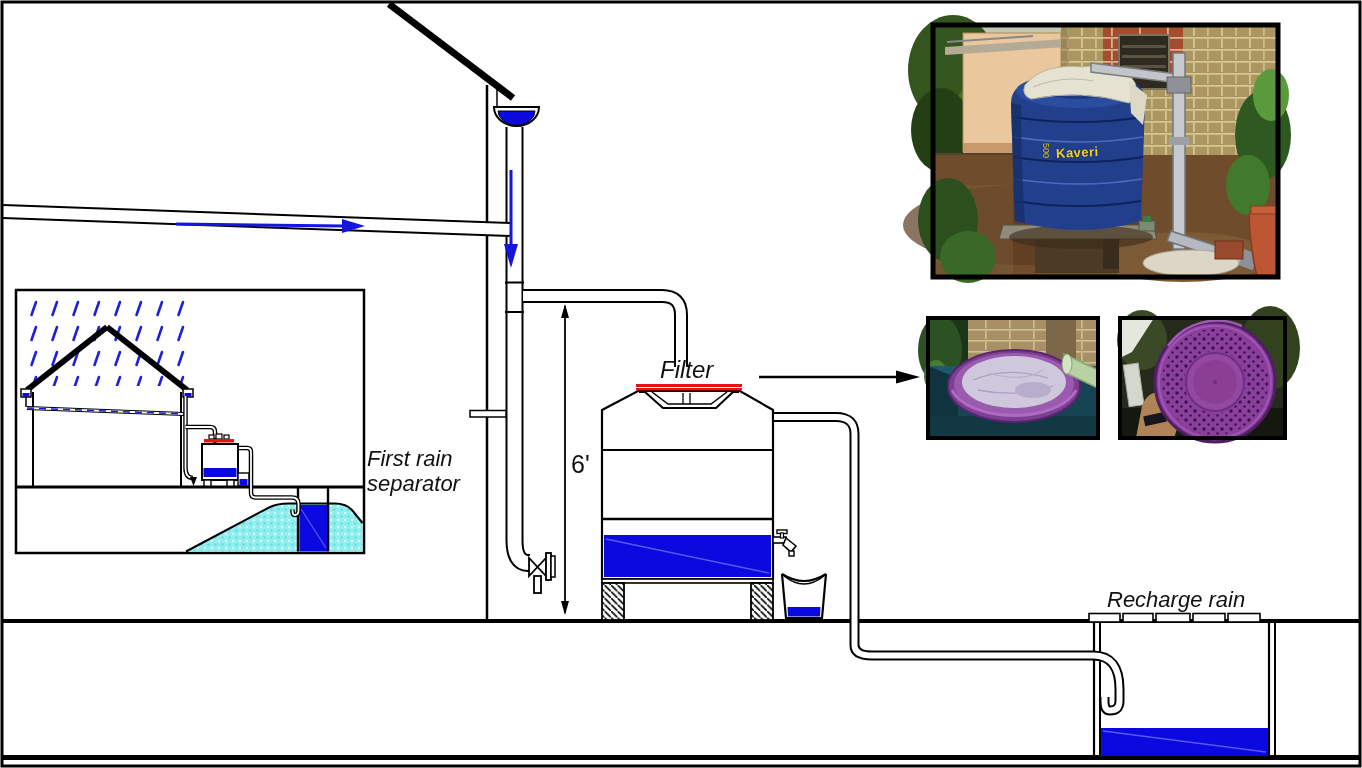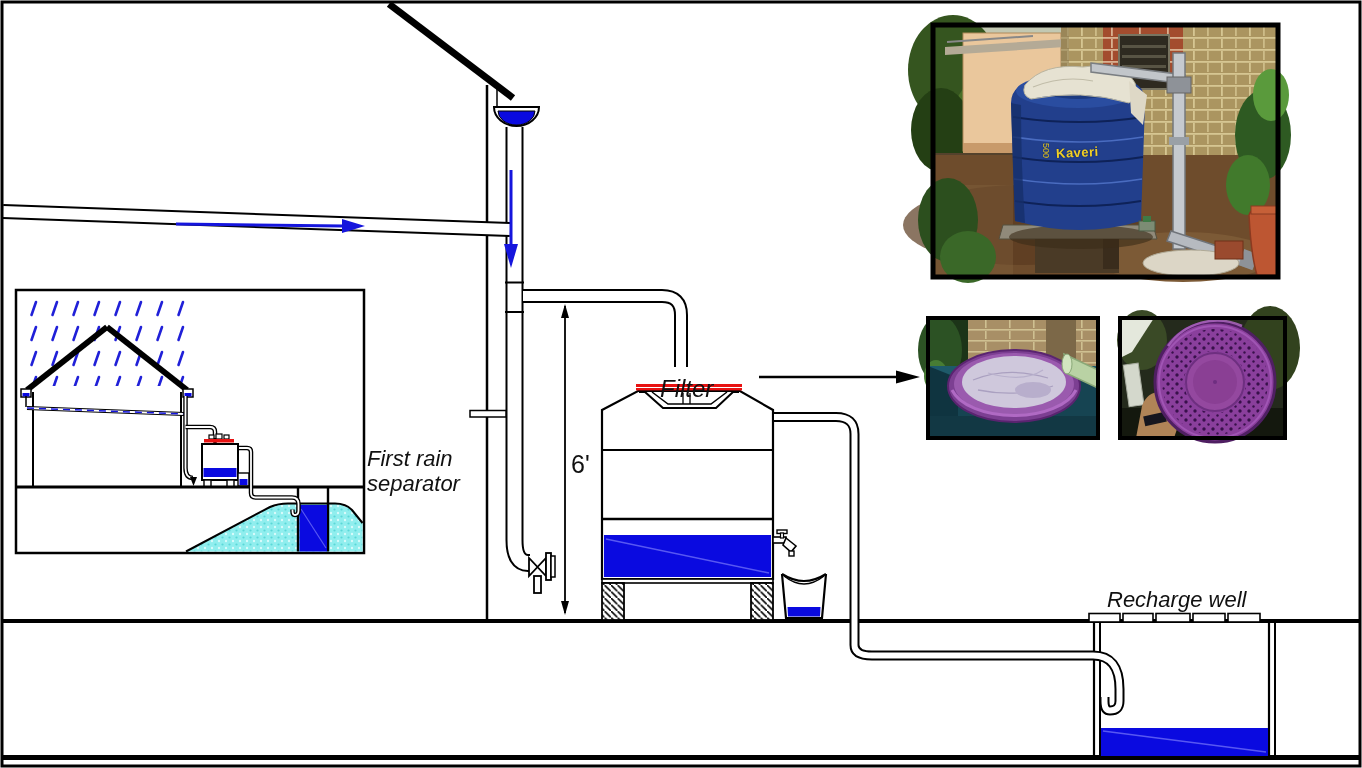--- a/index.html
+++ b/index.html
@@ -2,21 +2,21 @@
 <html><head>
 <meta charset="utf-8">
 <style>
   html,body{margin:0;padding:0;background:#fff;}
   .stage{position:relative;width:1362px;height:768px;background:#fff;overflow:hidden;
          font-family:"Liberation Sans",sans-serif;}
   .stage svg{position:absolute;left:0;top:0;}
   .lbl{position:absolute;color:#111;white-space:nowrap;}
   .lbl-frs{left:367px;top:446px;font-style:italic;font-size:22px;line-height:25px;}
   .lbl-6{left:571px;top:450px;font-size:25px;}
-  .lbl-filter{left:660px;top:356px;font-style:italic;font-size:24px;margin-top:19px;}
+  .lbl-filter{left:660px;top:356px;font-style:italic;font-size:24px;}
   .lbl-rw{left:1107px;top:587px;font-style:italic;font-size:22px;}
   .lbl-kaveri{left:1056px;top:145px;font-size:13px;font-weight:bold;color:#f2d024;
               transform:rotate(-3deg);letter-spacing:.5px;text-shadow:0 0 2px #102050;}
   .lbl-500{left:1041px;top:143px;font-size:9px;color:#e0c428;writing-mode:vertical-rl;
            text-shadow:0 0 1px #102050;}
 </style>
 </head>
 <body>
 
 <div class="stage">
@@ -354,16 +354,16 @@
 
   <rect x="2" y="2" width="1358" height="764" fill="none" stroke="#000" stroke-width="3"></rect>
 </svg>
 
 <div class="lbl lbl-frs">
   <div>First rain</div>
   <div>separator</div>
 </div>
 <div class="lbl lbl-6">6'</div>
 <div class="lbl lbl-filter">Filter</div>
-<div class="lbl lbl-rw">Recharge well</div>
+<div class="lbl lbl-rw">Recharge rain</div>
 <div class="lbl lbl-kaveri">Kaveri</div>
 <div class="lbl lbl-500">500</div>
 </div>
 
 </body></html>

